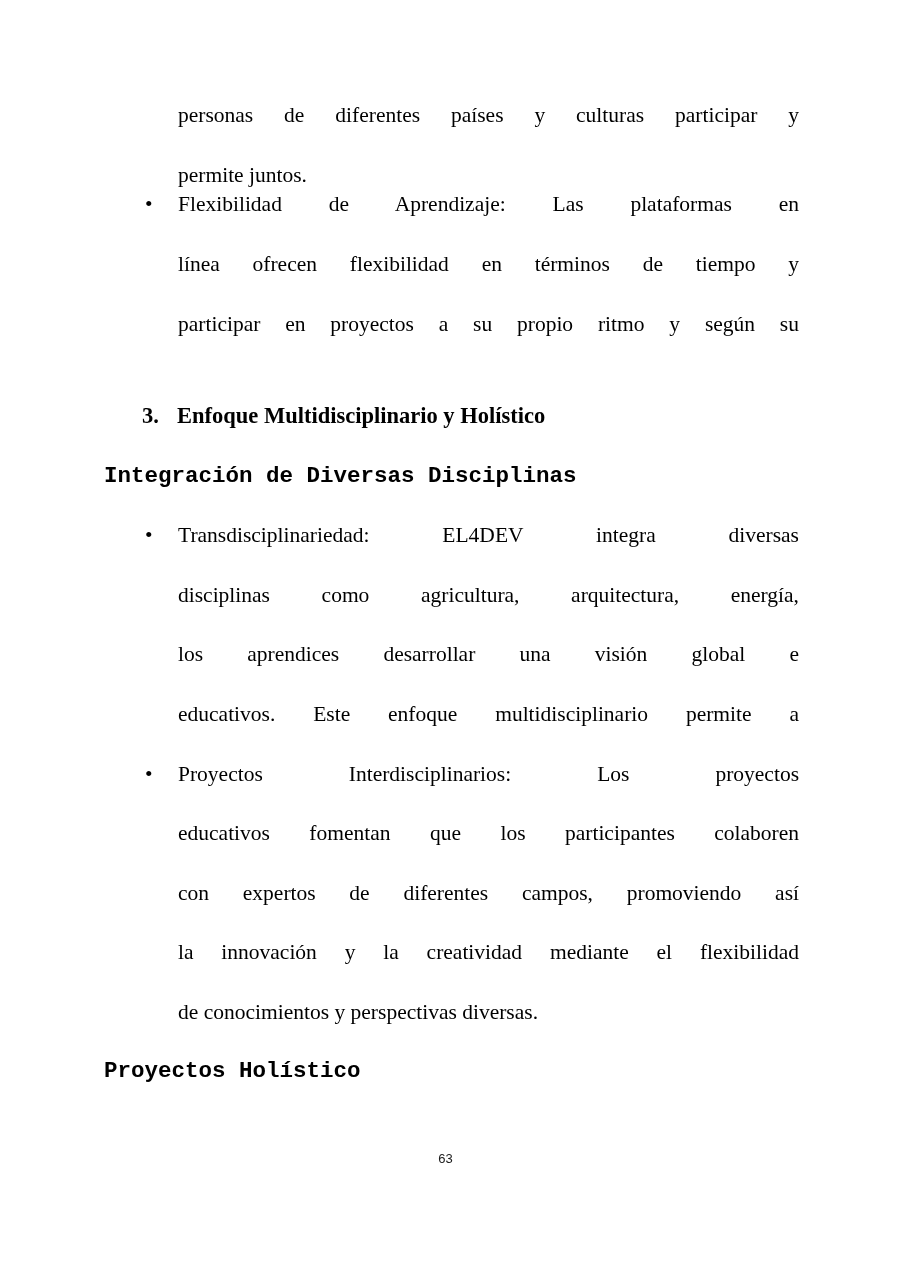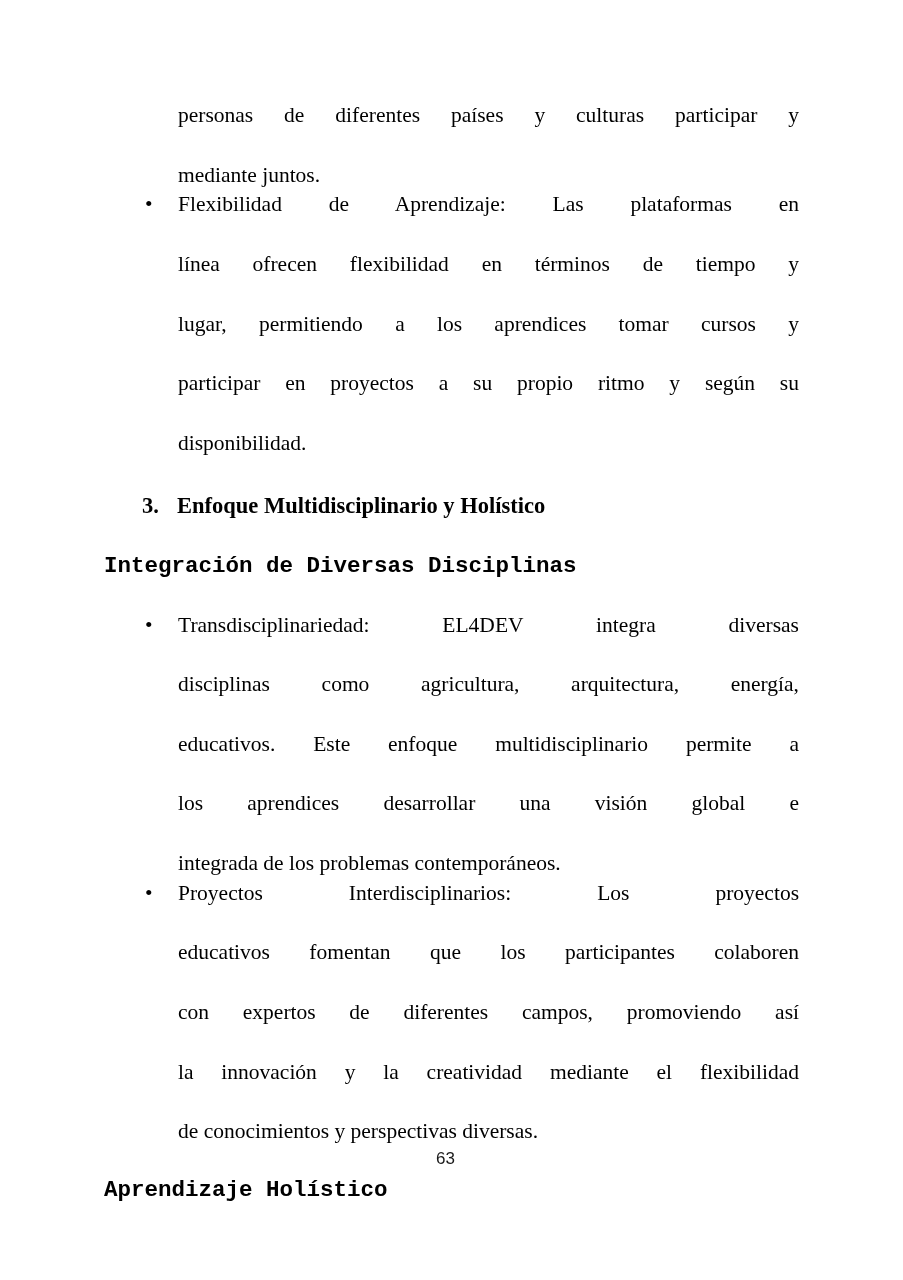--- a/index.html
+++ b/index.html
@@ -94,21 +94,21 @@
   .sp-32 { height: 32px; }
 
   
   .page-number {
     position: absolute;
     left: 0;
     right: 0;
     top: 1148px;
     text-align: center;
     font-family: "Liberation Sans", "DejaVu Sans", sans-serif;
-    font-size: 17px;
+    font-size: 13px;
     line-height: 22px;
     color: #1a1a1a;
   }
 
   
   .j-lines { }
   .j-lines .ln {
     display: block;
     text-align: justify;
     text-justify: inter-word;
@@ -126,31 +126,29 @@
 </style>
 </head>
 <body>
 
 <div class="page">
 
   <div class="content">
 
     <div class="cont-block j-lines">
       <span class="ln">personas de diferentes países y culturas participar y</span>
-      <span class="ln final">mediante juntos.</span>
+      <span class="ln final">permite juntos.</span>
     </div>
 
     <ul class="bullet-list">
       <li class="bullet-item j-lines">
         <span class="dot">•</span>
         <span class="ln"><b class="lead">Flexibilidad de Aprendizaje</b><span>:</span><span> Las plataformas en</span></span>
         <span class="ln">línea ofrecen flexibilidad en términos de tiempo y</span>
-        <span class="ln">lugar, permitiendo a los aprendices tomar cursos y</span>
         <span class="ln">participar en proyectos a su propio ritmo y según su</span>
-        <span class="ln final">disponibilidad.</span>
       </li>
     </ul>
 
     <div class="sp-32"></div>
 
     <div class="num-heading">
       <span class="num">3.</span>
       <span class="num-text">Enfoque Multidisciplinario y Holístico</span>
     </div>
 
@@ -158,37 +156,36 @@
 
     <div class="sub-heading">Integración de Diversas Disciplinas</div>
 
     <div class="sp-30"></div>
 
     <ul class="bullet-list">
       <li class="bullet-item j-lines">
         <span class="dot">•</span>
         <span class="ln"><b class="lead">Transdisciplinariedad</b><span>:</span><span> EL4DEV integra diversas</span></span>
         <span class="ln">disciplinas como agricultura, arquitectura, energía,</span>
+        <span class="ln">los aprendices desarrollar una visión global e</span>
         <span class="ln">educativos. Este enfoque multidisciplinario permite a</span>
-        <span class="ln">los aprendices desarrollar una visión global e</span>
-        <span class="ln final">integrada de los problemas contemporáneos.</span>
       </li>
       <li class="bullet-item j-lines">
         <span class="dot">•</span>
         <span class="ln"><b class="lead">Proyectos Interdisciplinarios</b><span>:</span><span> Los proyectos</span></span>
         <span class="ln">educativos fomentan que los participantes colaboren</span>
         <span class="ln">con expertos de diferentes campos, promoviendo así</span>
         <span class="ln">la innovación y la creatividad mediante el flexibilidad</span>
         <span class="ln final">de conocimientos y perspectivas diversas.</span>
       </li>
     </ul>
 
     <div class="sp-28"></div>
 
-    <div class="sub-heading">Aprendizaje Holístico</div>
+    <div class="sub-heading">Proyectos Holístico</div>
 
     <div class="sp-30"></div>
 
   </div>
 
   <div class="page-number">63</div>
 
 </div>
 
 </body></html>

